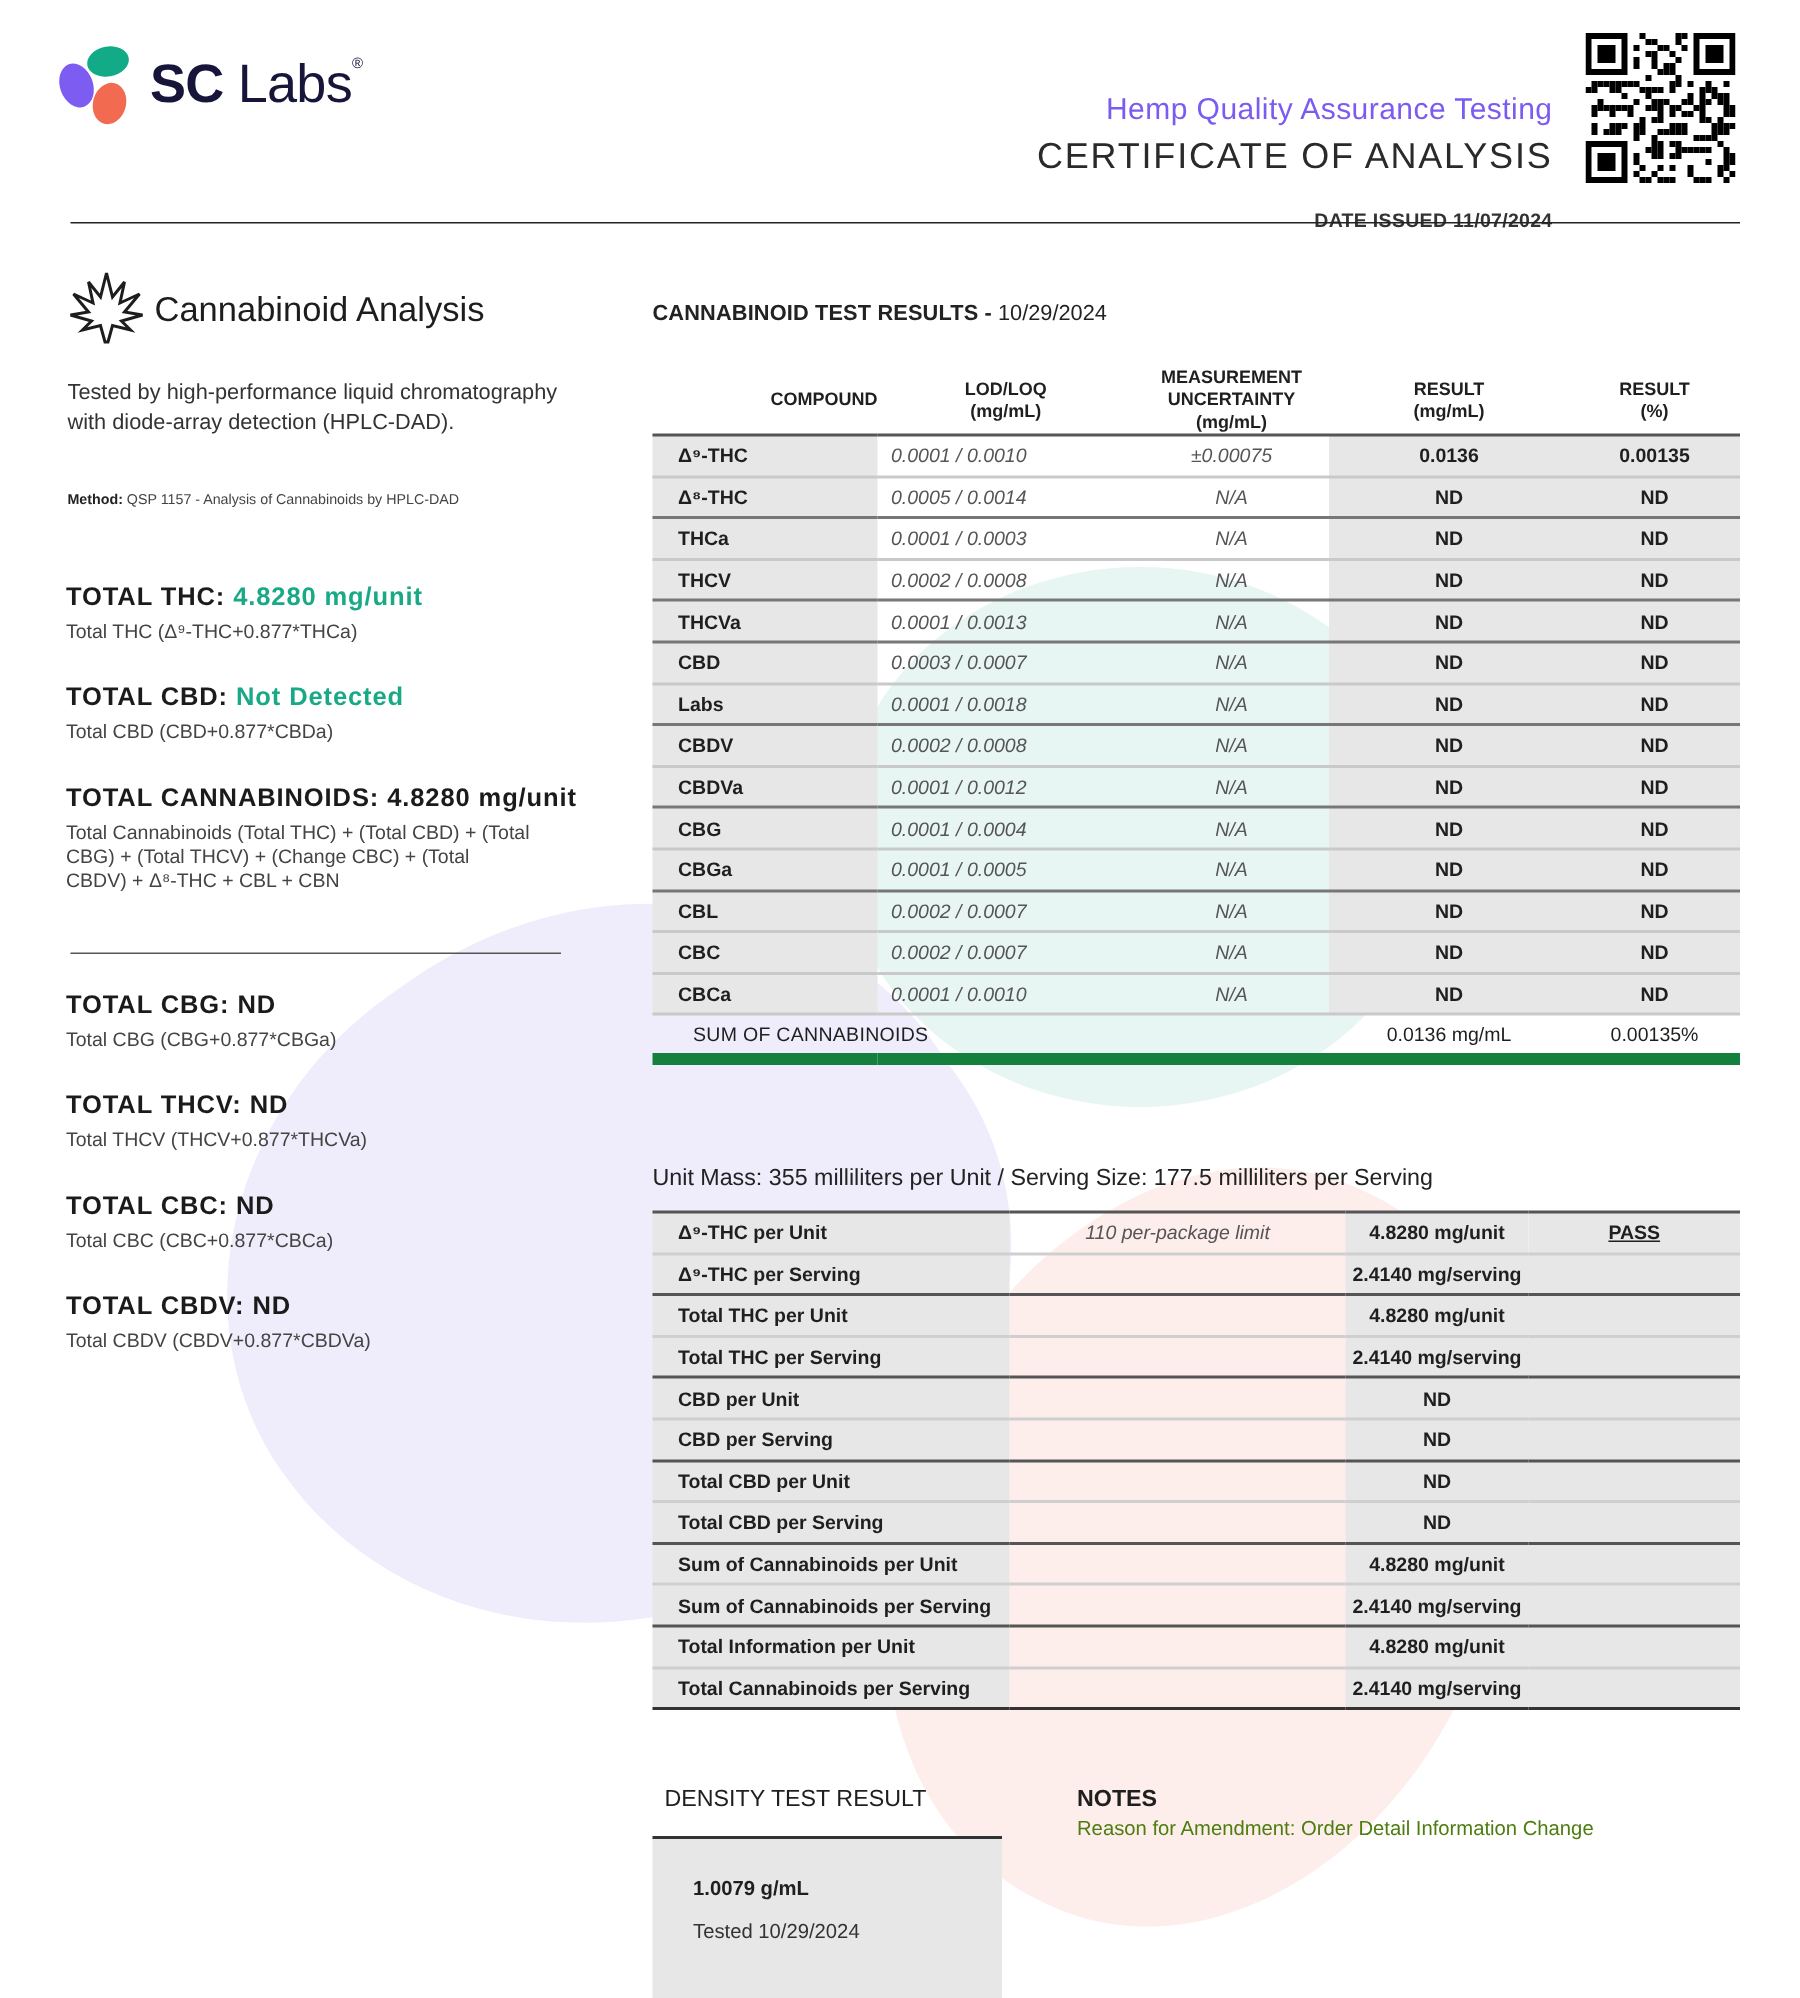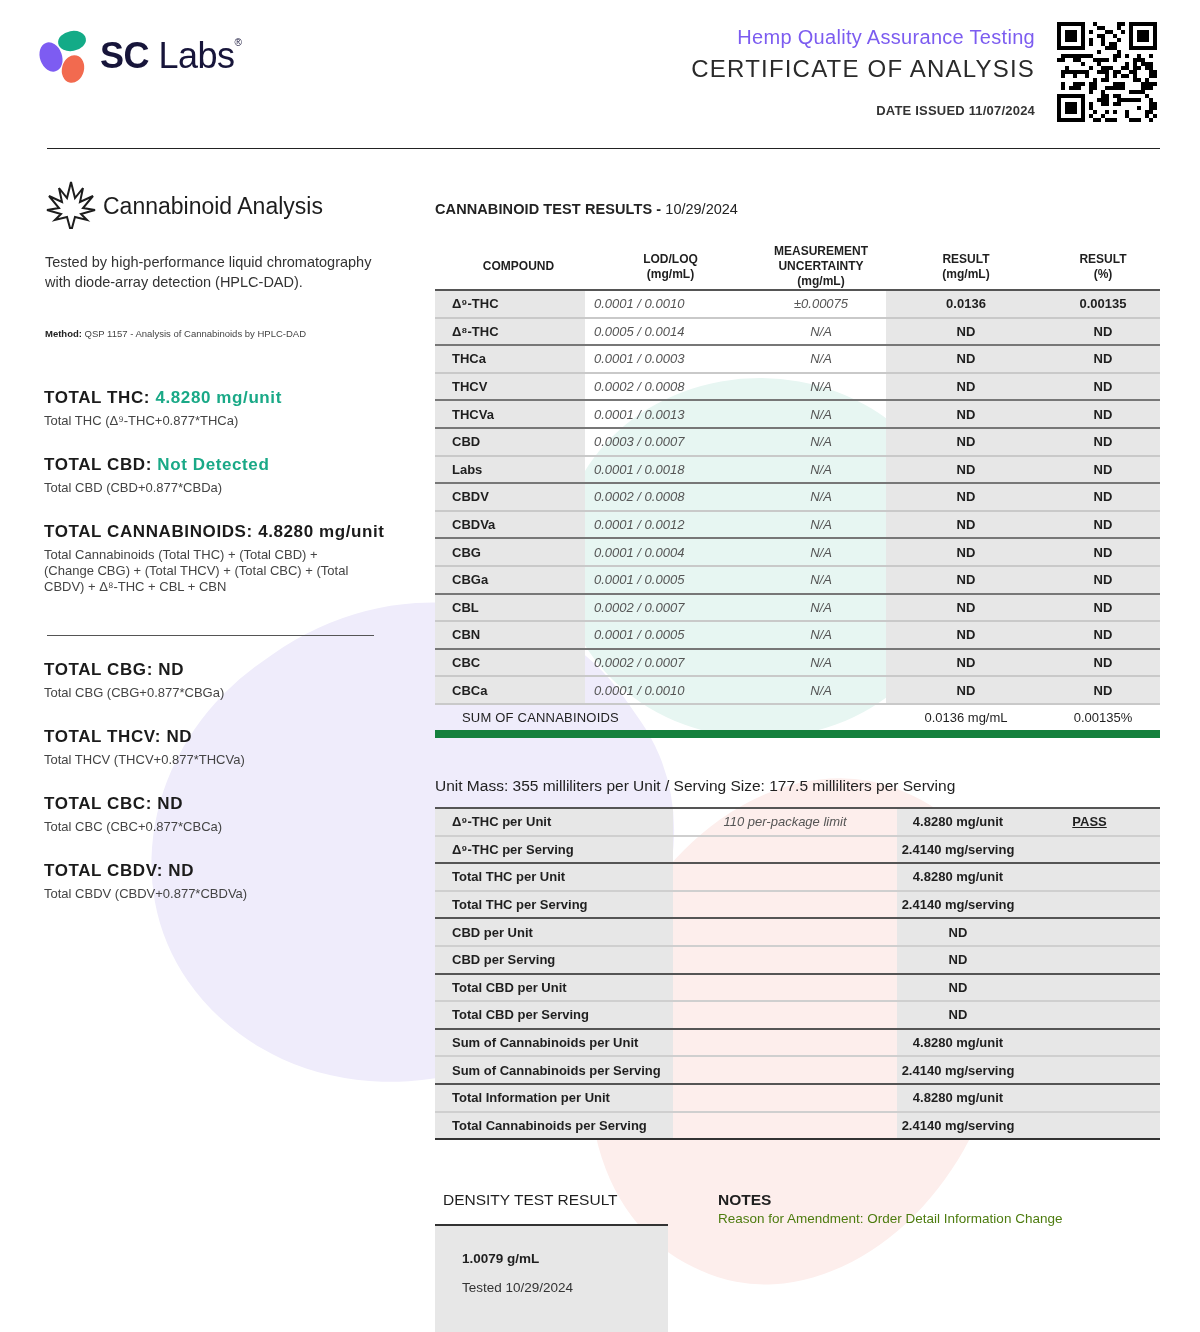--- a/index.html
+++ b/index.html
@@ -20,21 +20,21 @@
   .logo-mark { position: relative; width: 50px; height: 52px; }
   .dot { position: absolute; border-radius: 50%; }
   .dot-green { left: 18px; top: 1px; width: 28px; height: 20px; background: #13ab87; transform: rotate(-10deg); }
   .dot-purple { left: 0; top: 12px; width: 22px; height: 30px; background: #7d5cf2; transform: rotate(-20deg); }
   .dot-orange { left: 22px; top: 25px; width: 22px; height: 28px; background: #f26a4f; transform: rotate(15deg); }
   .logo-text { margin-left: 10px; font-size: 36px; color: #17153a; letter-spacing: -0.5px; }
   .logo-text b { font-weight: 800; }
   .logo-text span.reg { font-size: 10px; vertical-align: top; position: relative; top: 2px; }
 
   .hdr-right { right: 165px; top: 26px; text-align: right; }
-  .hdr-sub { color: #7c5cf0; font-size: 20px; letter-spacing: 0.3px; }
+  .hdr-sub { color: #7c5cf0; font-size: 20px; letter-spacing: 0.3px; margin-top: 36px; }
   .hdr-title { color: #2a2a2a; font-size: 24px; letter-spacing: 1.2px; margin-top: 6px; }
   .hdr-date { font-size: 13px; color: #333; margin-top: 20px; font-weight: bold; letter-spacing: 0.2px; }
 
   .qr { left: 1057px; top: 22px; width: 100px; height: 100px; }
   .hr-top { left: 47px; top: 148px; width: 1113px; height: 1px; background: #222; }
 
   
   .ca-head { left: 45px; top: 180px; display: flex; align-items: center; }
   .leaf { width: 52px; height: 52px; }
   .ca-title { font-size: 23px; color: #1d1d1d; margin-left: 6px; }
@@ -57,21 +57,21 @@
   .ctbl th { font-size: 12px; font-weight: bold; color: #1f1f1f; padding: 0; height: 38px; line-height: 15px; border-bottom: 2px solid #555; }
   .ctbl td { height: 25.6px; font-size: 13px; padding: 0; border-bottom: 2px solid #c9c9c9; }
   .ctbl tr.sep td { border-bottom-color: #777; }
   .ctbl td.cmp { background: #e7e7e7; padding-left: 17px; font-weight: bold; width: 133px; }
   .ctbl td.lod { width: 162px; font-style: italic; color: #555; padding-left: 9px; }
   .ctbl td.unc { width: 130px; text-align: center; font-style: italic; color: #555; }
   .ctbl td.r1, .ctbl td.r2 { background: #e7e7e7; text-align: center; font-weight: bold; }
   .ctbl td.r1 { width: 160px; }
   .ctbl tr.sum td { background: transparent; border-bottom: 8px solid #15803d; border-top: 2px solid #222; font-weight: normal; height: 25px; }
   .ctbl tr.sum td.sum-label { padding-left: 27px; letter-spacing: 0.2px; }
-  th.th-cmp { text-align: center; padding-left: 17px !important; }
+  th.th-cmp { text-align: right; padding-left: 17px !important; }
 
   .unit-line { left: 435px; top: 777px; font-size: 15.5px; color: #222; }
 
   .stbl { left: 435px; top: 807px; width: 725px; border-top: 2px solid #555; }
   .stbl td { height: 25.6px; font-size: 13px; padding: 0; border-bottom: 2px solid #cfcfcf; }
   .stbl tr.sep td { border-bottom-color: #555; }
   .stbl tr.last td { border-bottom: 2px solid #333; }
   .stbl td.lbl { background: #e7e7e7; padding-left: 17px; font-weight: bold; width: 221px; }
   .stbl td.lim { width: 224px; text-align: center; font-style: italic; color: #555; }
   .stbl td.val { background: #e7e7e7; text-align: center; font-weight: bold; width: 122px; }
@@ -315,21 +315,21 @@
     <div class="tot" style="top: 388px;">
       <div class="tot-title"><span>TOTAL THC:</span> <span class="green">4.8280 mg/unit</span></div>
       <div class="tot-desc" style="width:auto">Total THC (Δ⁹-THC+0.877*THCa)</div>
     </div>
     <div class="tot" style="top: 455px;">
       <div class="tot-title"><span>TOTAL CBD:</span> <span class="green">Not Detected</span></div>
       <div class="tot-desc" style="width:auto">Total CBD (CBD+0.877*CBDa)</div>
     </div>
     <div class="tot" style="top: 522px;">
       <div class="tot-title"><span>TOTAL CANNABINOIDS:</span> <span class="">4.8280 mg/unit</span></div>
-      <div class="tot-desc" style="width:310px">Total Cannabinoids (Total THC) + (Total CBD) + (Change CBG) + (Total THCV) + (Total CBC) + (Total CBDV) + Δ⁸-THC + CBL + CBN</div>
+      <div class="tot-desc" style="width:310px">Total Cannabinoids (Total THC) + (Total CBD) + (Total CBG) + (Total THCV) + (Change CBC) + (Total CBDV) + Δ⁸-THC + CBL + CBN</div>
     </div>
     <div class="tot" style="top: 660px;">
       <div class="tot-title"><span>TOTAL CBG:</span> <span class="">ND</span></div>
       <div class="tot-desc" style="width:auto">Total CBG (CBG+0.877*CBGa)</div>
     </div>
     <div class="tot" style="top: 727px;">
       <div class="tot-title"><span>TOTAL THCV:</span> <span class="">ND</span></div>
       <div class="tot-desc" style="width:auto">Total THCV (THCV+0.877*THCVa)</div>
     </div>
     <div class="tot" style="top: 794px;">
@@ -433,27 +433,20 @@
         <td class="r1">ND</td>
         <td class="r2">ND</td>
       </tr>
       <tr class="">
         <td class="cmp">CBL</td>
         <td class="lod">0.0002 / 0.0007</td>
         <td class="unc">N/A</td>
         <td class="r1">ND</td>
         <td class="r2">ND</td>
       </tr>
-      <tr class="sep">
-        <td class="cmp">CBN</td>
-        <td class="lod">0.0001 / 0.0005</td>
-        <td class="unc">N/A</td>
-        <td class="r1">ND</td>
-        <td class="r2">ND</td>
-      </tr>
       <tr class="">
         <td class="cmp">CBC</td>
         <td class="lod">0.0002 / 0.0007</td>
         <td class="unc">N/A</td>
         <td class="r1">ND</td>
         <td class="r2">ND</td>
       </tr>
       <tr>
         <td class="cmp">CBCa</td>
         <td class="lod">0.0001 / 0.0010</td>

